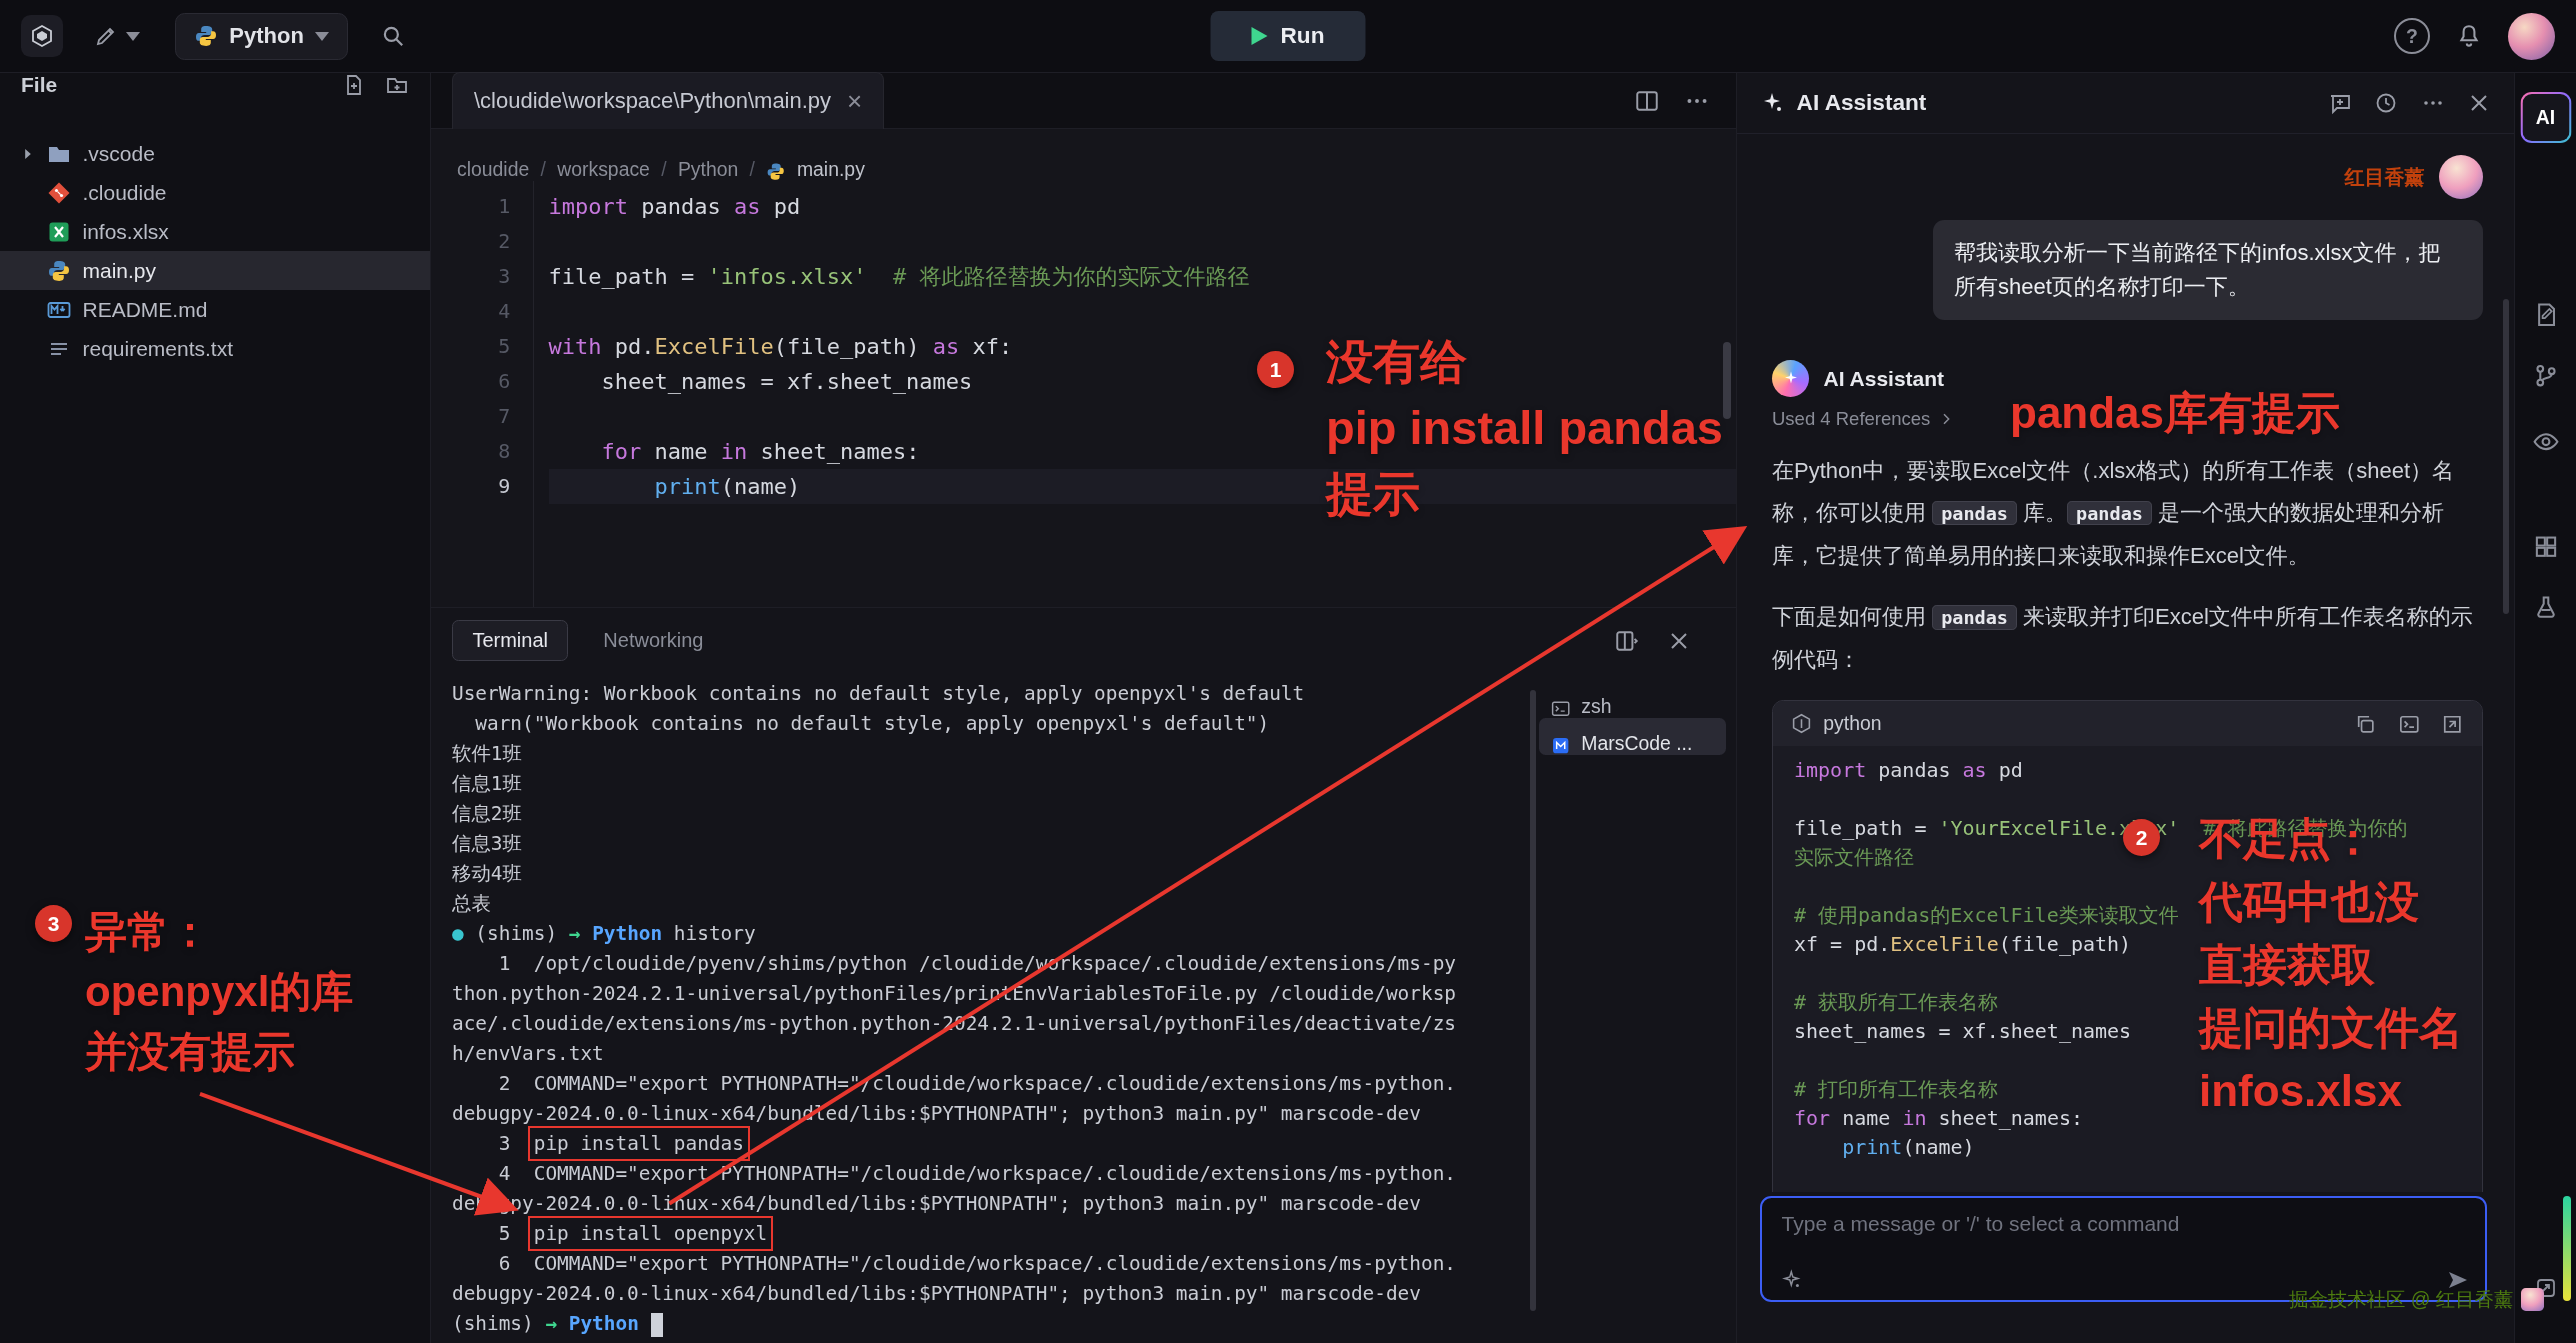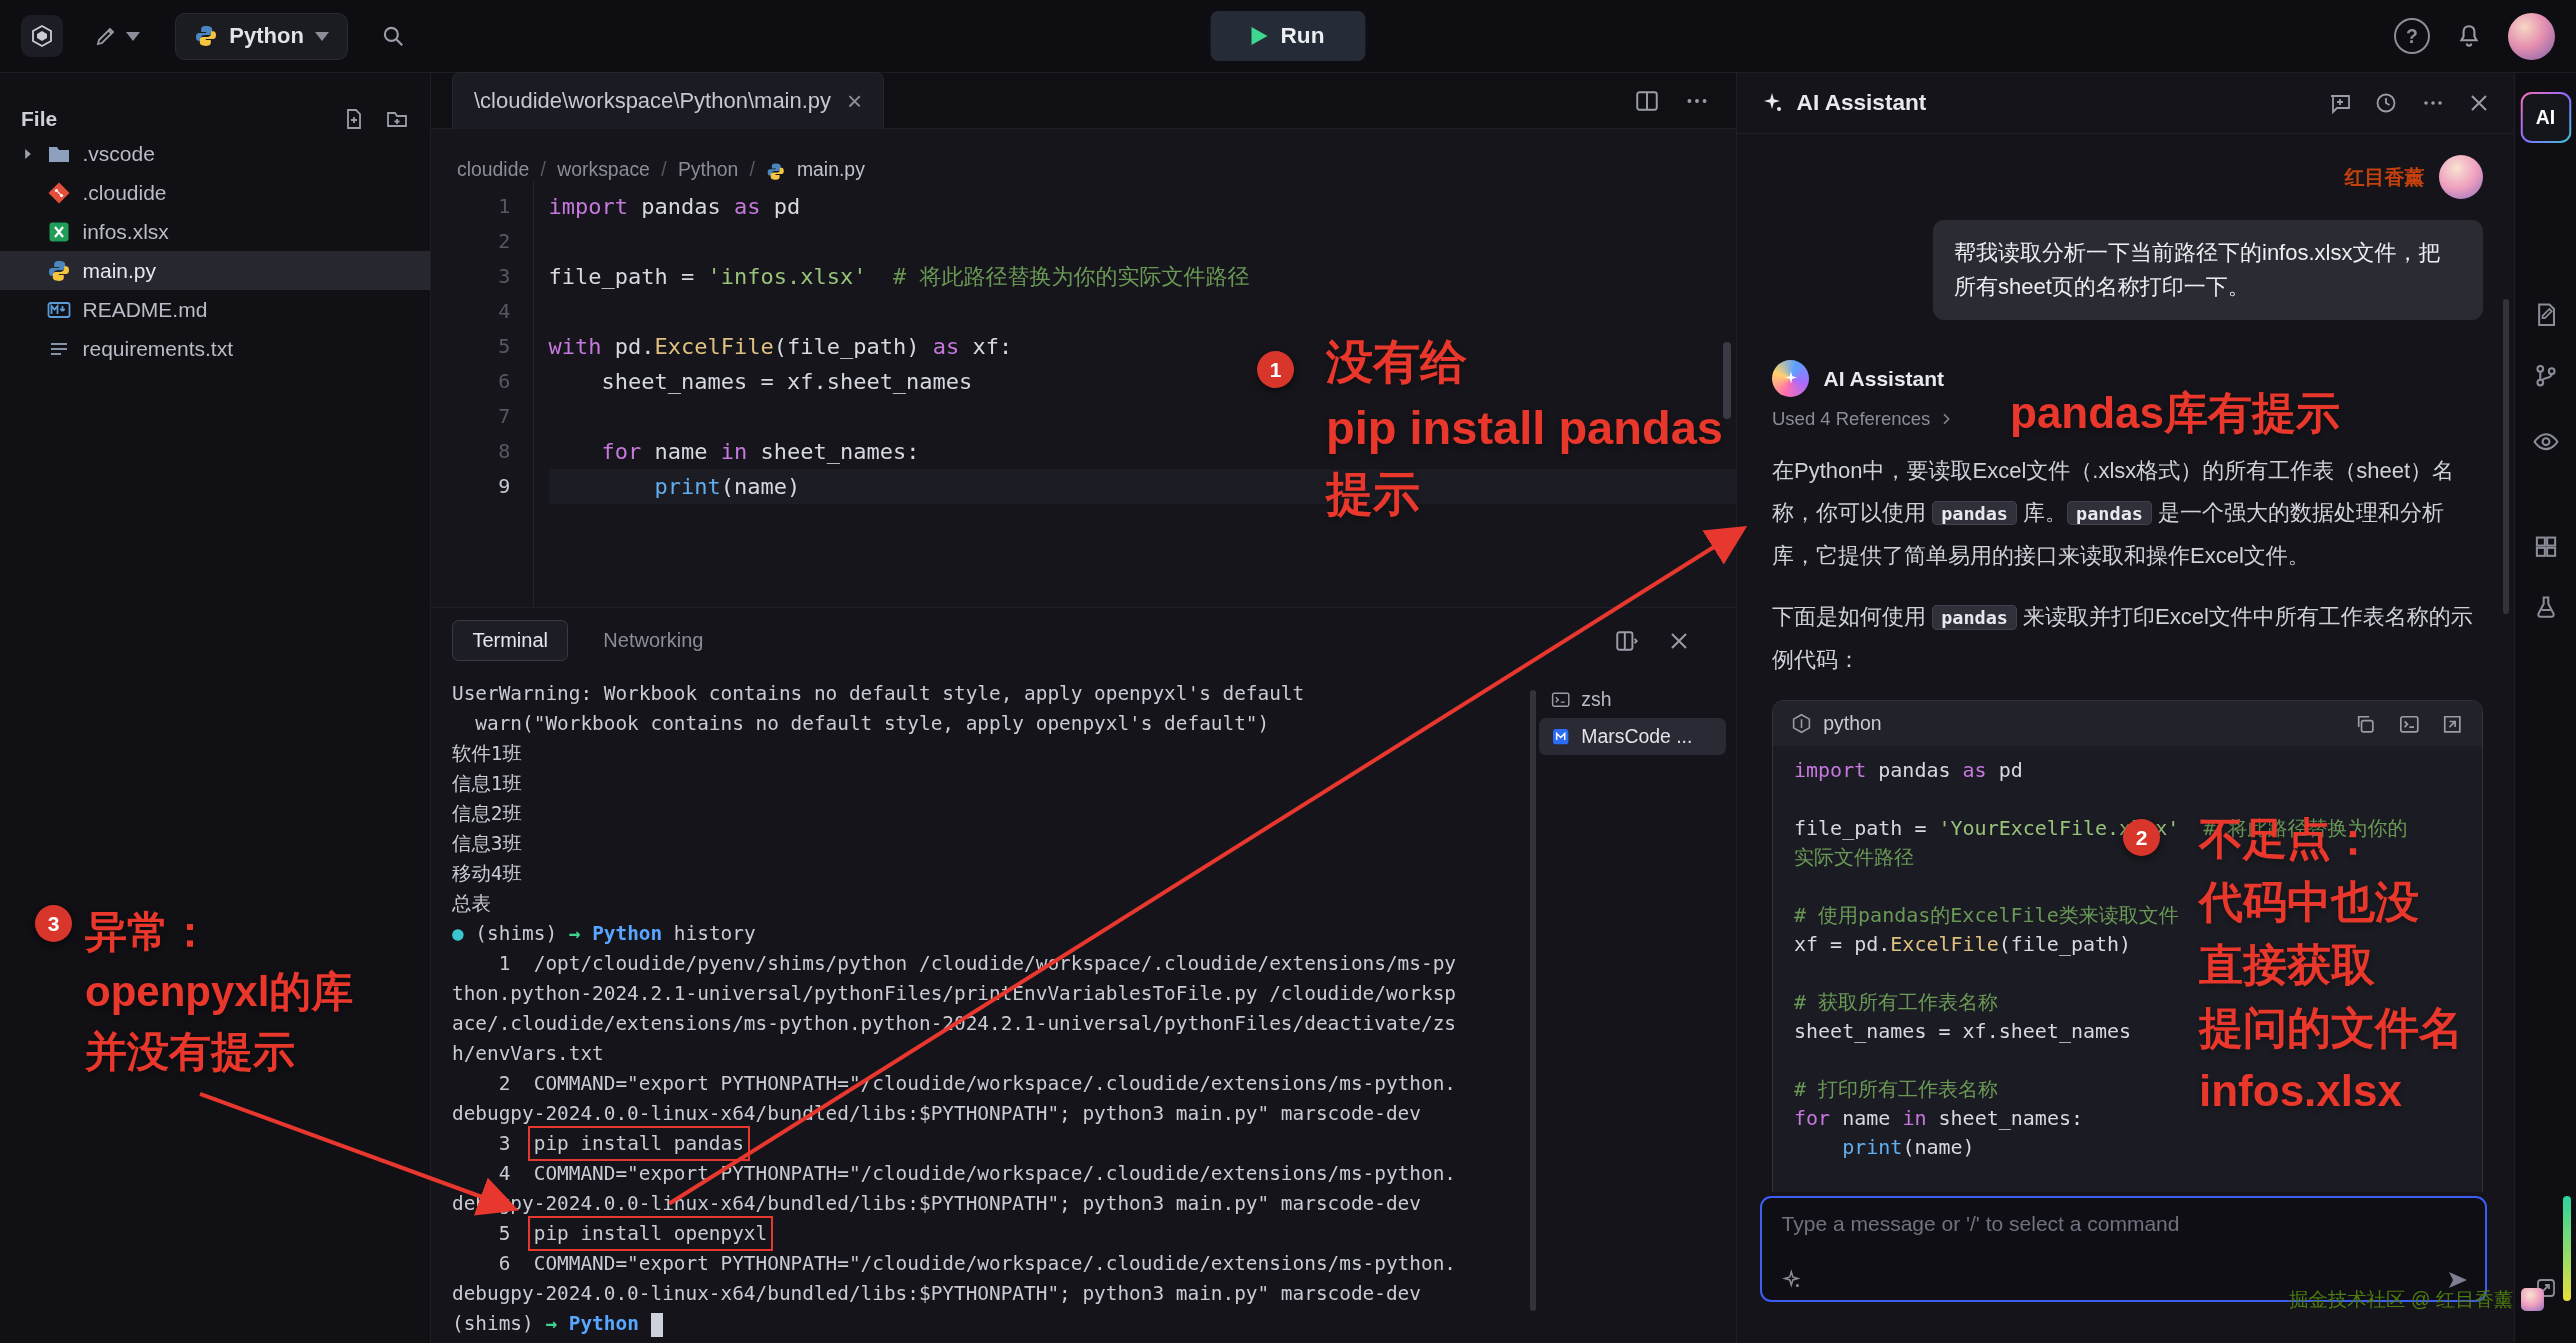--- a/index.html
+++ b/index.html
@@ -21,21 +21,21 @@
            border-radius:8px;display:flex;align-items:center;justify-content:center;gap:13px;cursor:pointer;}
   .play{width:0;height:0;border-left:16px solid #3fd68f;border-top:9.7px solid transparent;border-bottom:9.7px solid transparent;}
   .run-label{font-size:22.6px;color:#eceef2;font-weight:600;}
   .top-right{margin-left:auto;display:flex;align-items:center;gap:26px;}
   .help-circle{width:32px;height:32px;border:2.4px solid #8b8d98;border-radius:50%;color:#8b8d98;font-size:19.4px;
                display:flex;align-items:center;justify-content:center;font-weight:700;}
   .avatar{width:47px;height:47px;border-radius:50%;background:radial-gradient(circle at 35% 30%,#f6d8c4,#e58fb0 45%,#7a5fa8);}
 
   
   .sidebar{position:absolute;left:0;top:73px;width:431px;bottom:0;background:#101015;border-right:1.6px solid #1e1e26;box-sizing:border-box;}
-  .sb-head{height:58px;display:flex;align-items:flex-end;padding:0 21px;box-sizing:border-box;}
+  .sb-head{height:58px;display:flex;align-items:flex-start;padding:0 21px;box-sizing:border-box;}
   .sb-title{font-size:21px;color:#cdd0d7;font-weight:600;}
   .sb-icons{margin-left:auto;display:flex;gap:19.4px;}
   .tree{padding-top:3.2px;}
   .tree-row{height:39px;display:flex;align-items:center;padding-left:19.4px;cursor:pointer;}
   .tree-row.sel{background:#27272f;}
   .chev-sp{width:27.4px;display:flex;align-items:center;}
   .tree-ic{width:26px;height:26px;display:flex;align-items:center;}
   .tree-ic svg{width:24px;height:24px;}
   .tree-lb{font-size:21px;color:#b9bcc6;margin-left:9.7px;}
   .tree-row.sel .tree-lb{color:#e6e7ec;}
@@ -73,21 +73,21 @@
              font-family:"DejaVu Sans Mono","Liberation Mono",monospace;}
   .term-line{font-size:19.4px;line-height:30px;white-space:pre;color:#c9ccd4;}
   .sg-pl{color:#c9ccd4}
   .sg-bl{color:#58a6ff;font-weight:700}
   .sg-gr{color:#3fd68f;font-weight:700}
   .sg-cy{color:#39c5cf}
   .sg-box{outline:2.4px solid #e8372e;outline-offset:4.8px;}
   .sg-cursor{display:inline-block;width:12px;height:24px;background:#cfd2da;vertical-align:-4px;}
   .term-scrollbar{position:absolute;right:200px;top:82px;width:6.5px;height:621px;background:#33333c;border-radius:3.2px;}
   .sessions{position:absolute;right:9.7px;top:73px;width:187px;}
-  .sess-row{height:37px;display:flex;align-items:center;gap:11.3px;padding:0 11.3px;border-radius:6.5px;font-size:19.4px;color:#b9bcc6;cursor:pointer;}
+  .sess-row{height:37px;display:flex;align-items:flex-end;gap:11.3px;padding:0 11.3px;border-radius:6.5px;font-size:19.4px;color:#b9bcc6;cursor:pointer;}
   .sess-row.sel{background:#2a2a34;color:#e3e5ea;}
 
   
   .ai-panel{position:absolute;left:1736px;top:73px;width:778px;bottom:0;background:#14141a;border-left:1.6px solid #1e1e26;box-sizing:border-box;}
   .ai-head{height:61px;display:flex;align-items:center;padding:0 22.6px;border-bottom:1.6px solid #20202a;box-sizing:border-box;gap:13px;}
   .ai-title{font-size:22.6px;font-weight:700;color:#e8e9ee;}
   .ai-head-icons{margin-left:auto;display:flex;gap:22.6px;align-items:center;}
   .ai-scroll{position:absolute;left:0;right:0;top:61px;height:1058px;overflow:hidden;padding:0 31px 0 35px;box-sizing:border-box;}
   .user-row{margin-top:21px;display:flex;align-items:center;justify-content:flex-end;gap:14.5px;}
   .user-name{font-size:20px;color:#c2410c;font-weight:bold;}

